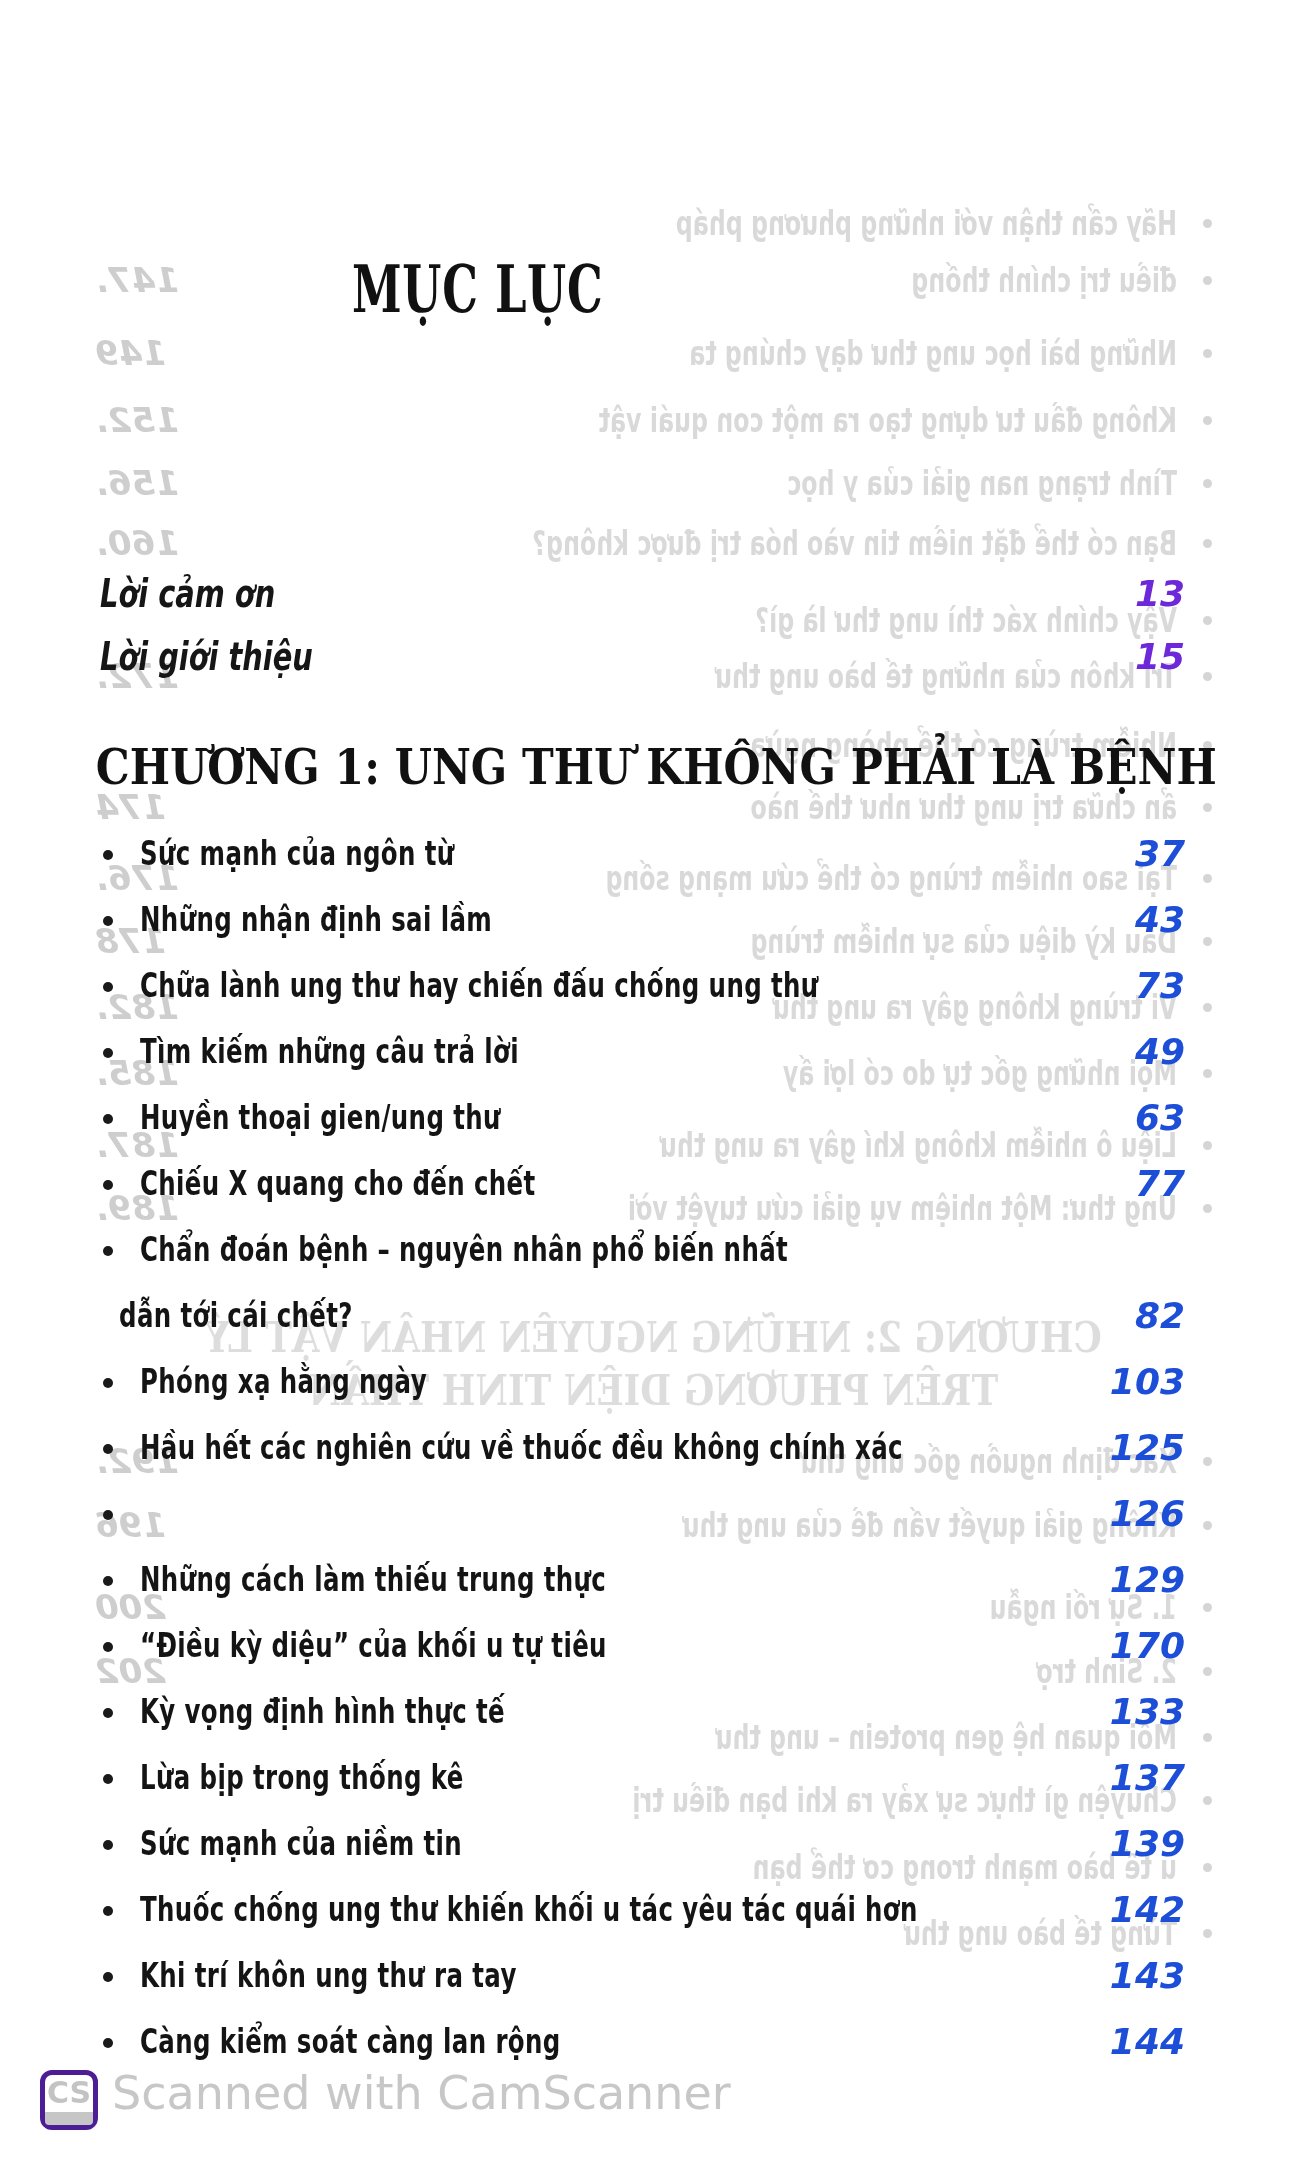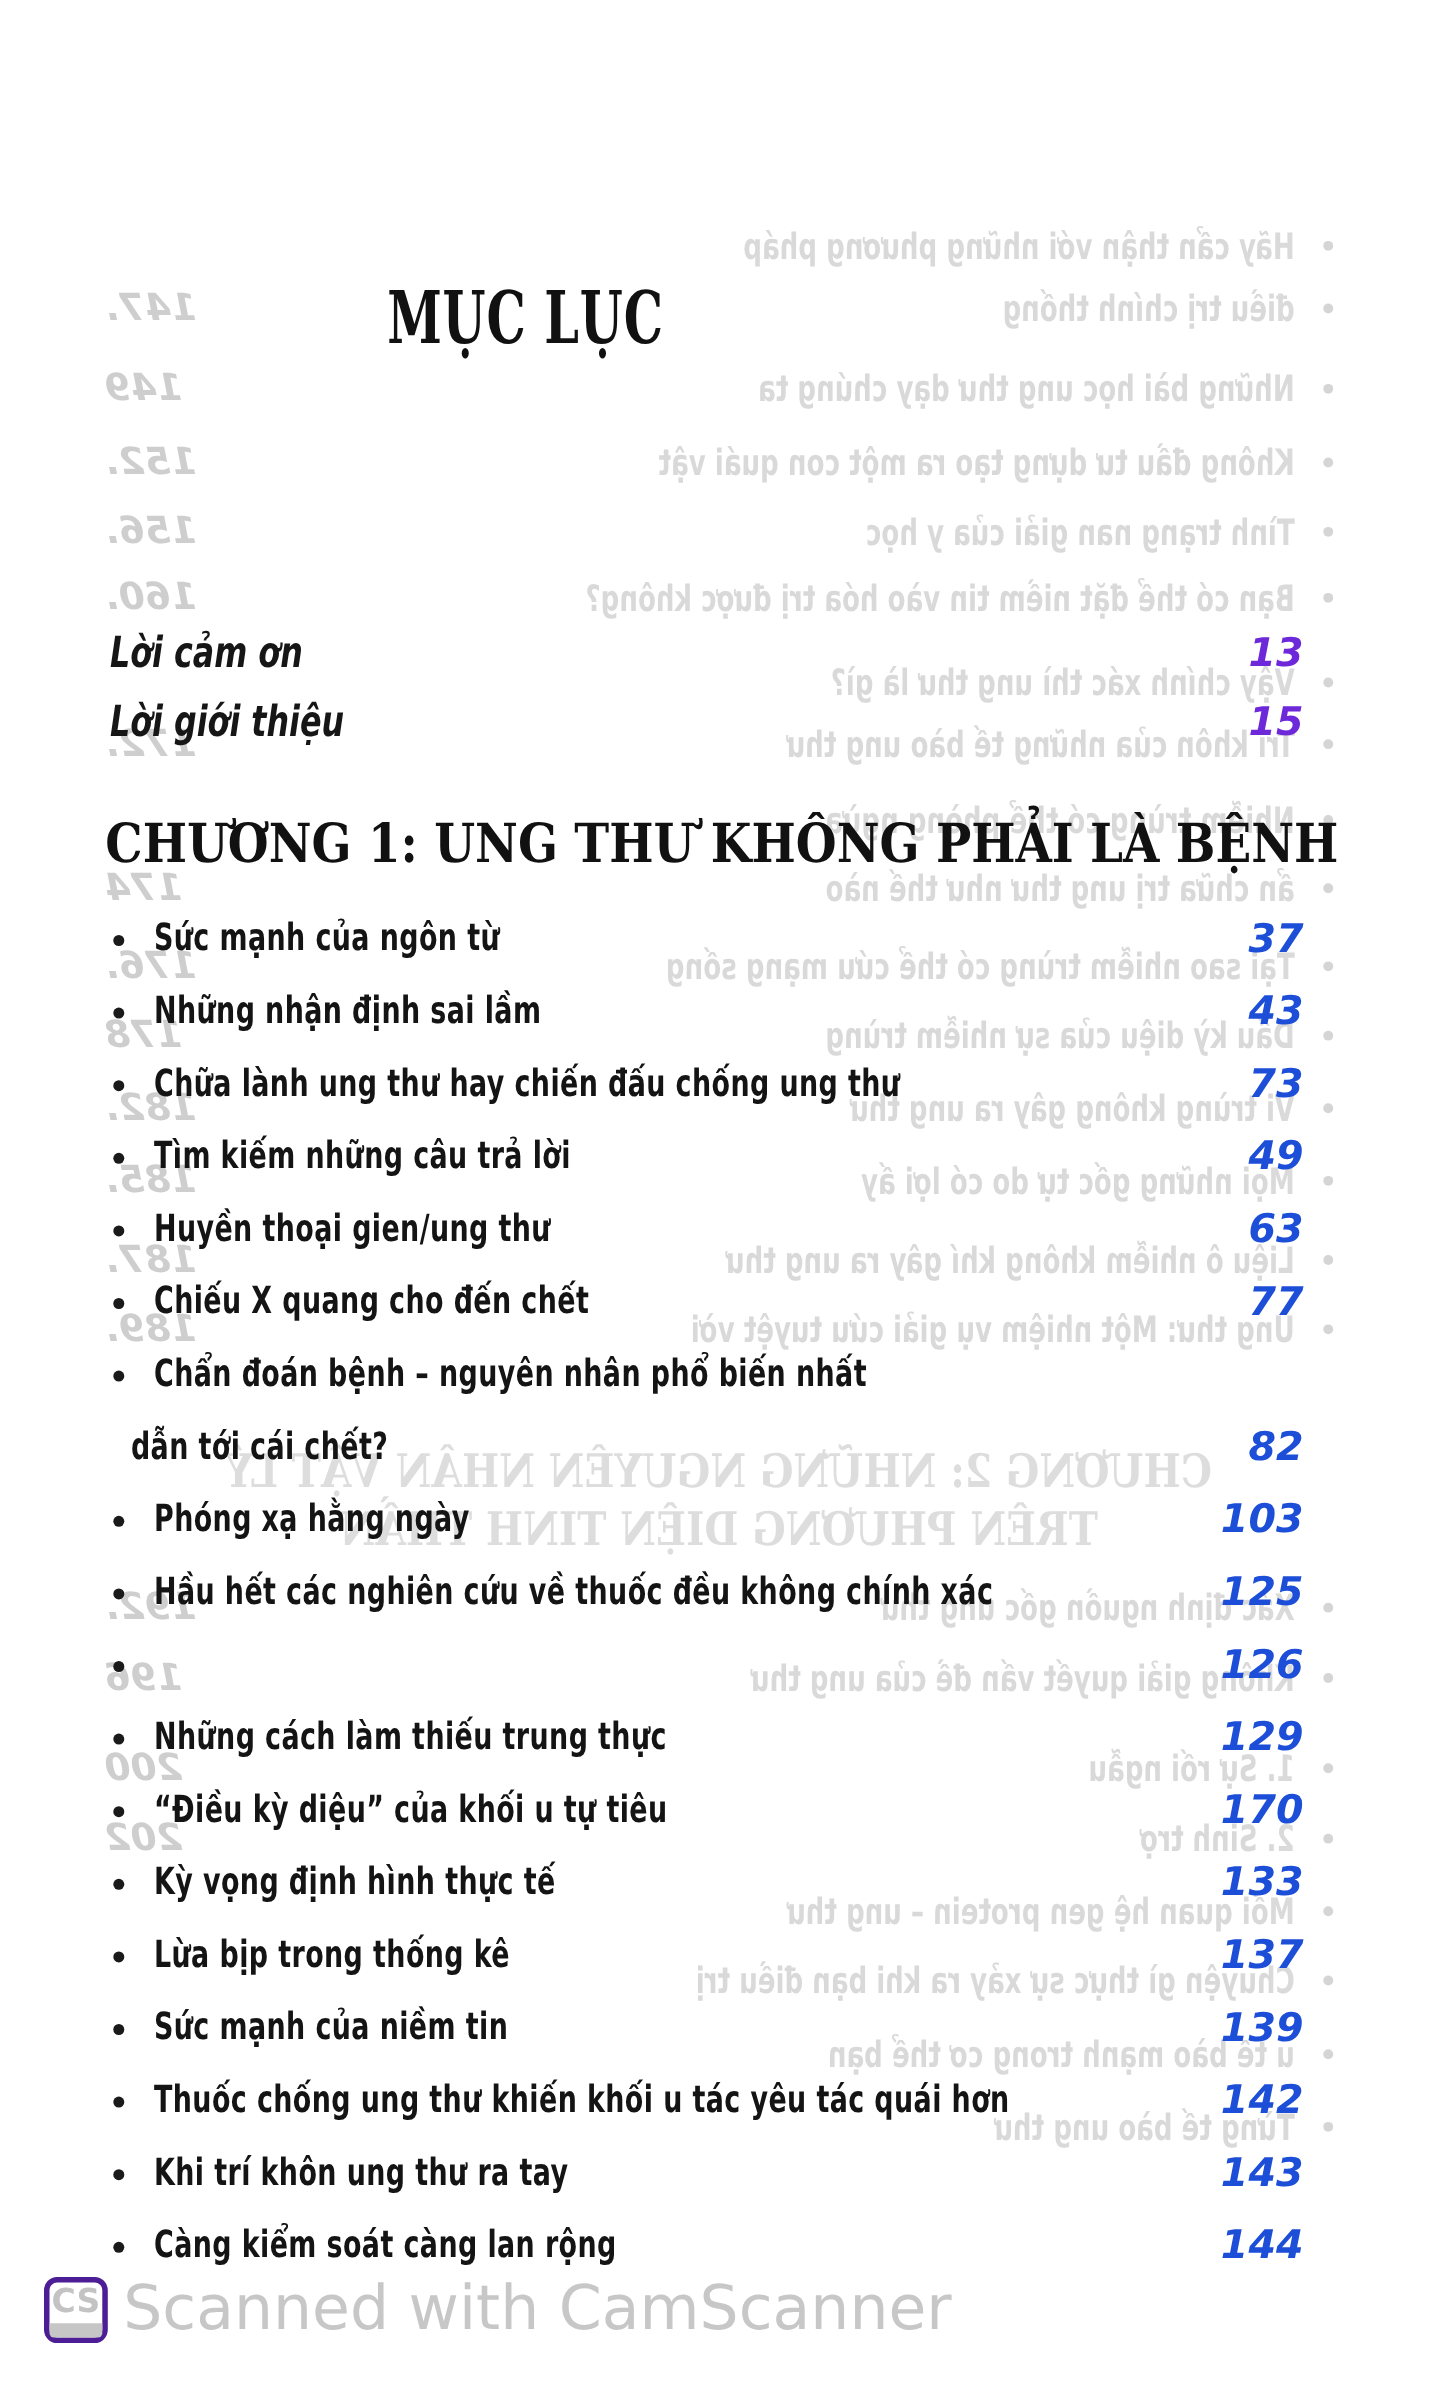--- a/index.html
+++ b/index.html
@@ -70,21 +70,21 @@
   }
   .cs-logo .cs-letters{
     display:block; text-align:center; font-weight:bold; font-size:30px; color:#c3c3c3;
     line-height:36px; letter-spacing:0;
   }
   .cs-logo::after{
     content:""; position:absolute; left:0; right:0; bottom:0; height:13px;
     background:#c6c6c6; border-radius:0 0 4px 4px;
   }
   .wm-text{
-    position:absolute; left:112px; top:4px; font-size:56px; color:#c7c7c7;
+    position:absolute; left:112px; top:4px; font-size:46px; color:#c7c7c7;
     font-family:"DejaVu Sans", sans-serif; white-space:nowrap;
   }
 </style>
 </head>
 <body>
 
 <div class="page">
 
   <div id="bleed-layer">
       <div class="bline" style="top: 195px;">

